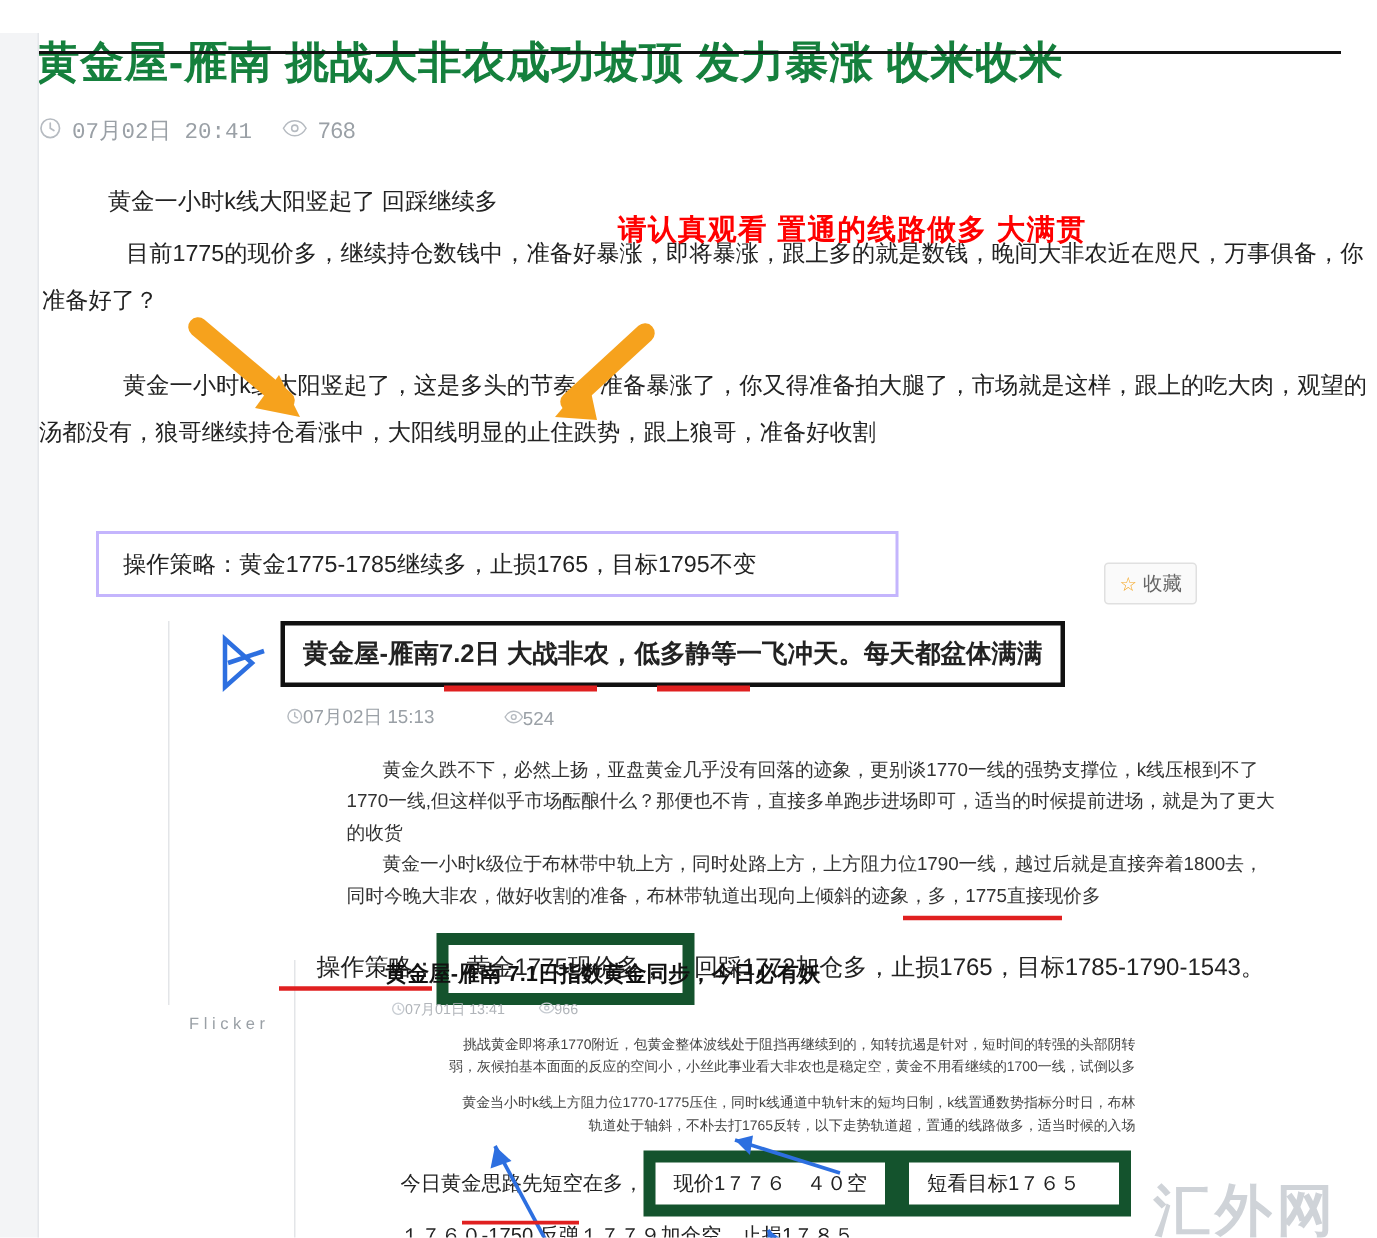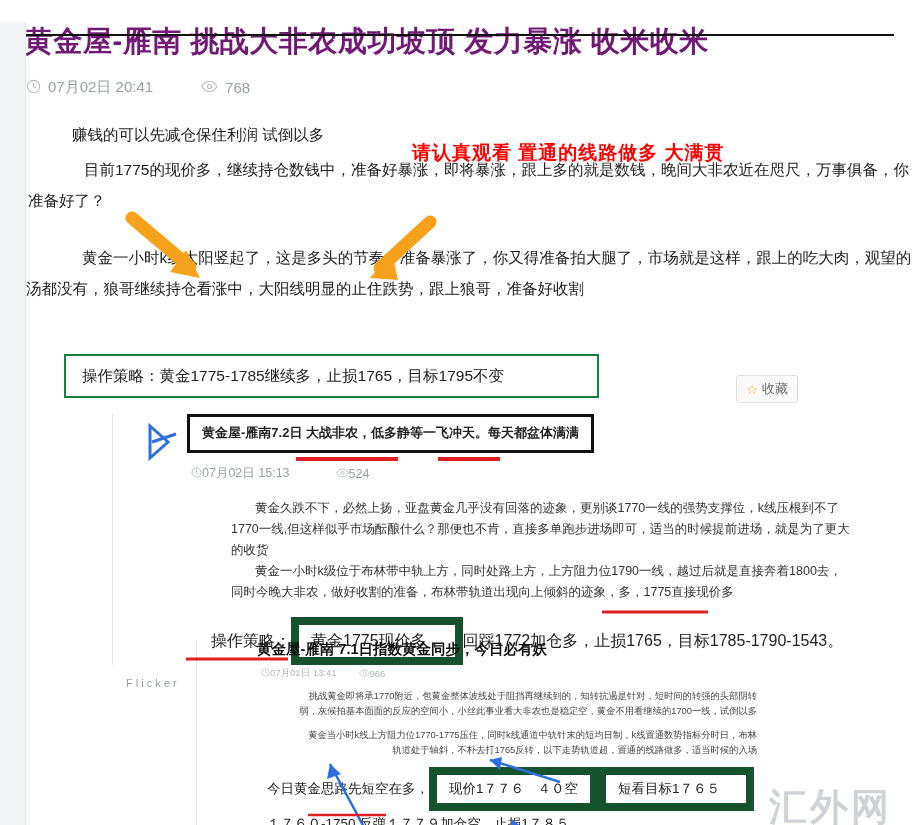--- a/index.html
+++ b/index.html
@@ -23,30 +23,30 @@
   }
   .left-rail {
     position:absolute; left:0; top:0; width:26px; height:825px;
     background:#f3f4f6;
     border-right:1px solid #e4e6ea;
   }
   h1.title {
     margin: 22px 0 0 24px;
     font-size: 29px;
     font-weight: bold;
-    color: #701a75;
+    color: #15803d;
     letter-spacing: .5px;
   }
   .meta {
     margin: 16px 0 0 26px;
     display:flex; align-items:center;
     color:#9aa0a6; font-size:15px;
   }
   .meta .clock-icon, .meta .eye-icon { margin-right:7px; display:inline-block; }
-  .meta .date { margin-right:48px; }
+  .meta .date { margin-right:20px;font-family:Liberation Mono, monospace; }
   .meta .views { display:flex; align-items:flex-end; }
 
   .red-note {
     position:absolute; left:412px; top:118px;
     color:#ff0000; font-size:19px; font-weight:bold;
     letter-spacing:1px;
   }
 
   .para {
     margin: 0 0 0 26px;
@@ -56,21 +56,21 @@
   }
   .p1 { margin-top: 22px; margin-left:72px; }
   .p2 { margin-top: 4px; text-indent: 0; margin-left:28px;}
   .p2 .ind { display:inline-block; width:56px; }
   .p3 { margin-top: 26px; margin-left:26px; }
   .p3 .ind { display:inline-block; width:56px; }
 
   .strategy-box {
     position:absolute; left:64px; top:332px;
     width:535px; height:44px;
-    border:2px solid #15803d;
+    border:2px solid #c4b5fd;
     background:#fff;
     display:flex; align-items:center;
     padding-left:16px;
     font-size:15.5px;
   }
 
   .fav-btn {
     position:absolute; right:120px; top:353px;
     border:1px solid #e0e0e0; background:#fafafa;
     border-radius:3px; padding:4px 9px;
@@ -82,21 +82,21 @@
   
   .quote1 {
     position:absolute; left:112px; top:392px; width:782px;
     border-left:1px solid #e3e5e8;
     padding-left:22px;
   }
   .q1-title-box {
     border:3px solid #111;
     display:inline-block;
     padding:7px 12px 8px 12px;
-    font-size:13px; font-weight:bold;
+    font-size:17px; font-weight:bold;
     margin-left:52px;
     background:#fff;
     position:relative;
   }
   .q1-meta {
     margin: 12px 0 0 56px;
     display:flex; align-items:center;
     color:#9aa0a6; font-size:12.5px;
   }
   .q1-meta .date { margin-right:46px; }
@@ -190,21 +190,21 @@
             <path d="M1 6.5C3 2.8 6 1.2 9 1.2s6 1.6 8 5.3c-2 3.7-5 5.3-8 5.3S3 10.2 1 6.5z" fill="none" stroke="#b6bbc1" stroke-width="1.1"></path>
             <circle cx="9" cy="6.5" r="2.2" fill="none" stroke="#b6bbc1" stroke-width="1.1"></circle>
           </svg>
       </span>
       <span>768</span>
     </span>
   </div>
 
   <div class="red-note">请认真观看 置通的线路做多  大满贯</div>
 
-  <div class="para p1">赚钱的可以先减仓保住利润  试倒以多</div>
+  <div class="para p1">黄金一小时k线大阳竖起了  回踩继续多</div>
   <div class="para p2"><span class="ind"></span><span>目前1775的现价多，继续持仓数钱中，准备好暴涨，即将暴涨，跟上多的就是数钱，晚间大非农近在咫尺，万事俱备，你准备好了？</span></div>
   <div class="para p3"><span class="ind"></span><span>黄金一小时k线大阳竖起了，这是多头的节奏，准备暴涨了，你又得准备拍大腿了，市场就是这样，跟上的吃大肉，观望的汤都没有，狼哥继续持仓看涨中，大阳线明显的止住跌势，跟上狼哥，准备好收割</span></div>
 
   <div class="strategy-box">
     <span>操作策略：黄金1775-1785继续多，止损1765，目标1795不变</span>
   </div>
 
   <div class="fav-btn">
     <span class="star">☆</span>
     <span>收藏</span>

